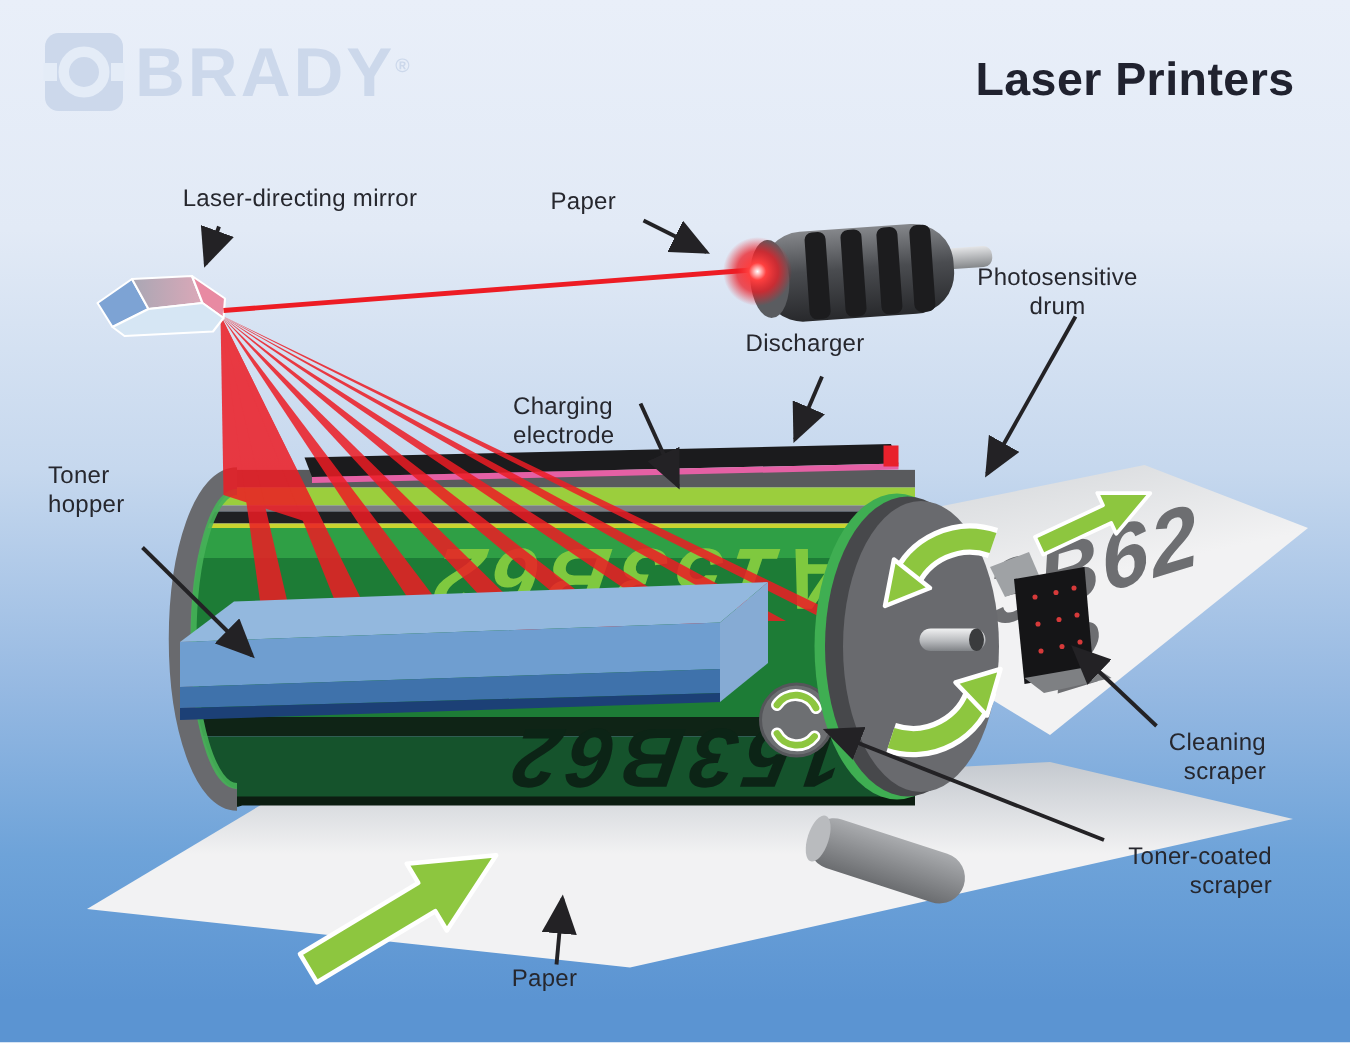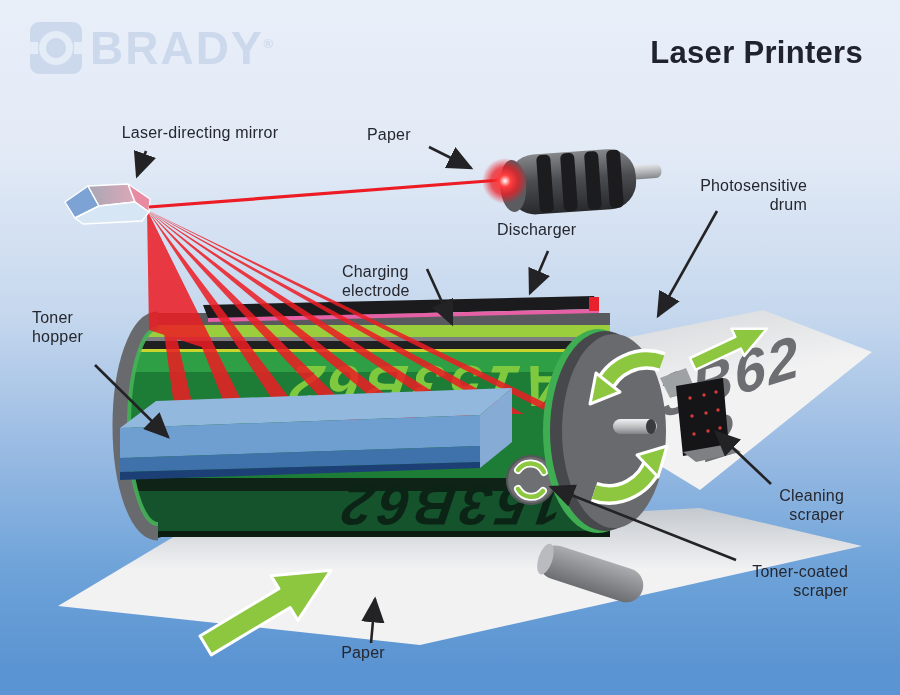--- a/index.html
+++ b/index.html
@@ -16,21 +16,21 @@
   .brand-mark .notch{position:absolute;background:#e4ecf7;width:9px;height:12px;top:20px;}
   .brand-mark .notch-l{left:-1px;}
   .brand-mark .notch-r{right:-1px;}
   .brand-text{color:#ccd8eb;font-size:46px;font-weight:800;letter-spacing:2px;line-height:1;}
   .brand-reg{color:#ccd8eb;font-size:13px;font-weight:700;vertical-align:super;}
   .page-title{position:absolute;right:37px;top:35px;color:#20222f;font-size:31px;font-weight:800;letter-spacing:.3px;margin-left:45px;}
   
   .lbl{position:absolute;color:#26272e;font-size:16px;font-weight:400;line-height:1.2;white-space:pre-line;letter-spacing:.2px;}
   .lbl-mirror{left:84px;top:123px;width:232px;text-align:center;}
   .lbl-laser{left:367px;top:125px;}
-  .lbl-photodrum{left:645px;top:176px;width:162px;text-align:right;}
+  .lbl-photodrum{left:624px;top:176px;width:162px;text-align:center;}
   .lbl-charging{left:342px;top:220px;margin-top:42px;}
   .lbl-discharger{left:497px;top:220px;}
   .lbl-hopper{left:32px;top:308px;}
   .lbl-cleaning{left:738px;top:486px;width:106px;text-align:right;}
   .lbl-roller{left:696px;top:562px;width:152px;text-align:right;}
   .lbl-paper{left:329px;top:643px;width:68px;text-align:center;}
 </style>
 </head>
 <body>
 

